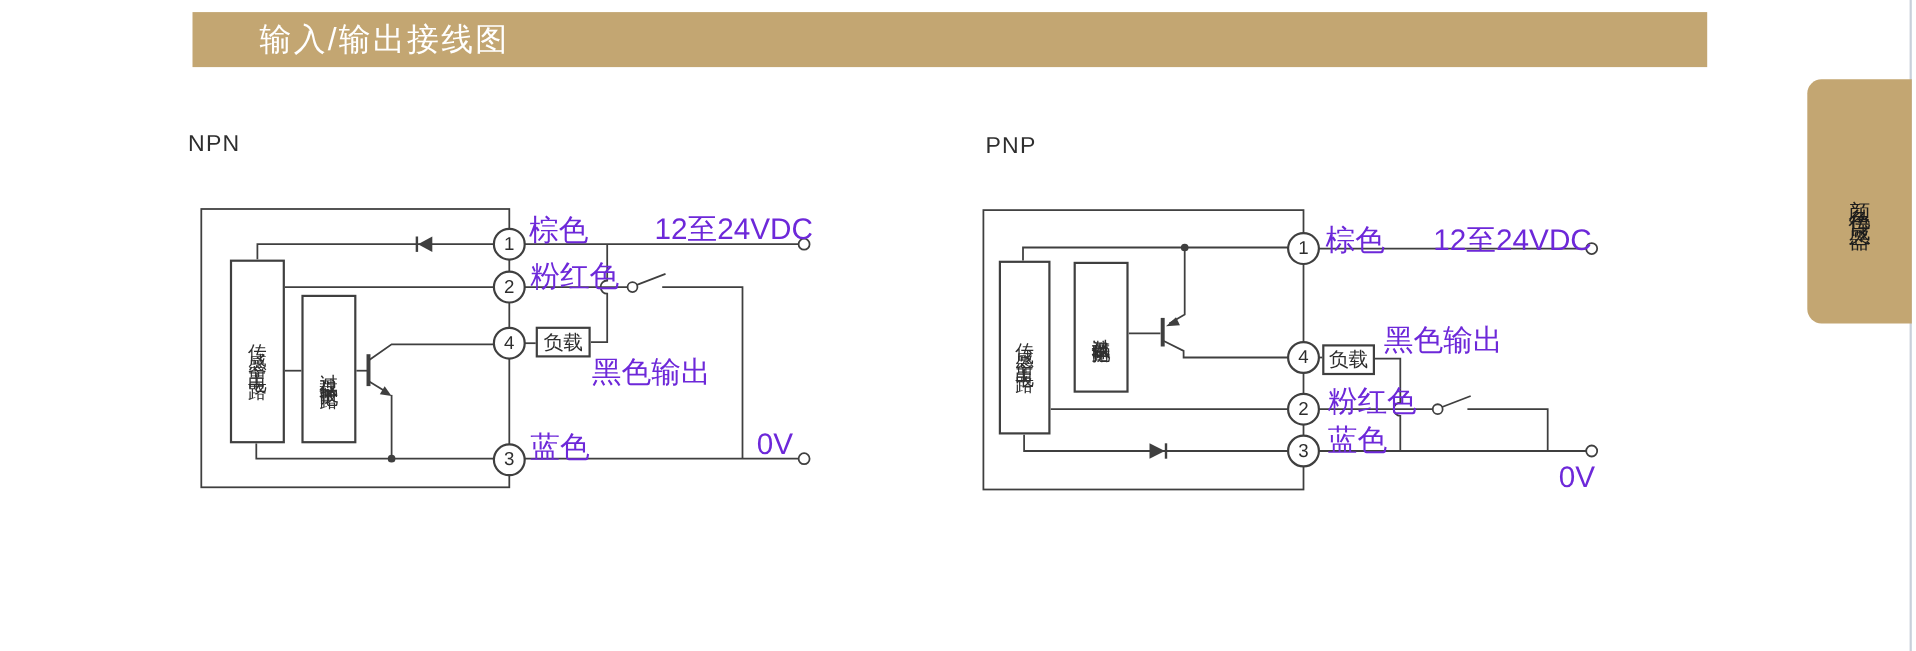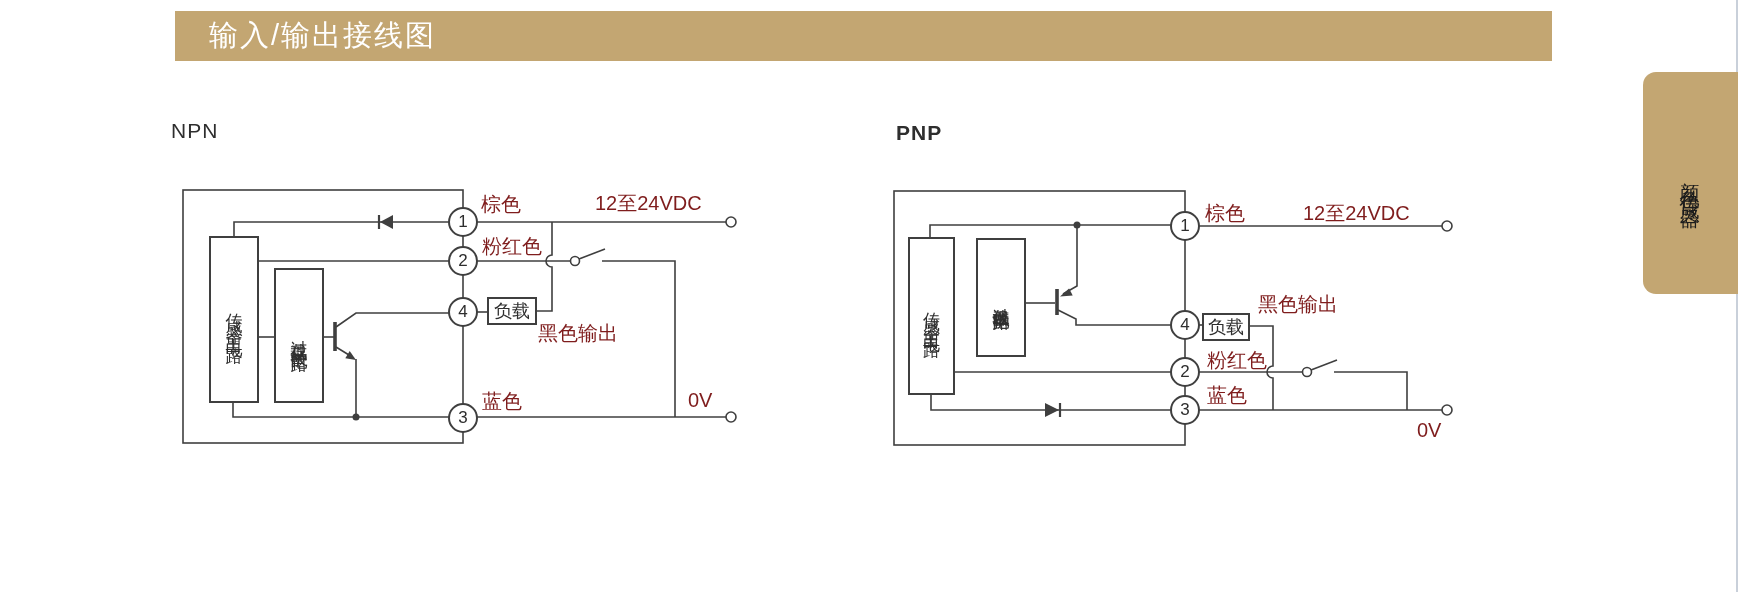--- a/index.html
+++ b/index.html
@@ -2,21 +2,21 @@
 <html style="--accent: #c3a672; --line: #3f3f3f; --edge: #c9d0da;"><head>
 <meta charset="utf-8">
 <style>
   :root { --accent:#c3a672; --line:#3f3f3f; --edge:#c9d0da; }
   html,body { margin:0; padding:0; }
   body { font-family:"Liberation Sans","DejaVu Sans",sans-serif; background:#fff; }
   #page { position:relative; width:1742px; height:592px; background:#ffffff; overflow:hidden; }
 
   .title-bar { position:absolute; left:175px; top:11px; width:1377px; height:50px;
     background:var(--accent); display:flex; align-items:center; }
-  .title-bar .t { padding-left:34px; font-size:29px; color:#ffffff; letter-spacing:2px; font-weight:500; }
+  .title-bar .t { padding-left:61px; font-size:29px; color:#ffffff; letter-spacing:2px; font-weight:500; }
 
   .side-tab { position:absolute; left:1643px; top:72px; width:95px; height:222px;
     background:var(--accent); border-radius:13px 0 0 13px; z-index:5;
     display:flex; align-items:center; justify-content:center; }
   .side-tab .vt { writing-mode:vertical-lr; text-orientation:upright;
     font-size:20px; color:#1c1c1c; letter-spacing:7px; font-weight:500; }
 
   .page-edge { position:absolute; left:1736px; top:0; width:2px; height:592px; background:var(--edge); z-index:1; }
 
   svg.circuit { position:absolute; left:0; top:0; z-index:2; }
@@ -28,21 +28,21 @@
   svg .dot { fill:var(--line); stroke:none; }
 
   .cbox { position:absolute; box-sizing:border-box; background:#ffffff; border:2px solid var(--line);
     display:flex; align-items:center; justify-content:center; color:#2e2e2e; z-index:3; }
   .vtext { writing-mode:vertical-lr; text-orientation:upright; font-size:17px; line-height:1; }
 
   .pin { position:absolute; box-sizing:border-box; width:30px; height:30px; border:2px solid var(--line);
     border-radius:50%; background:#ffffff; display:flex; align-items:center; justify-content:center;
     font-size:17px; color:#2e2e2e; z-index:4; }
 
-  .dlabel { position:absolute; font-size:20px; color:#7f1d1d; white-space:nowrap; z-index:4; }
+  .dlabel { position:absolute; font-size:27px; color:#6d28d9; white-space:nowrap; z-index:4; }
   .dtitle { position:absolute; font-size:21px; color:#2e2e2e; letter-spacing:1px; z-index:4; }
 </style>
 </head>
 <body>
 
 <div id="page">
 
   <div class="title-bar" style="background: rgb(195, 166, 114);">
     <div class="t">输入/输出接线图</div>
   </div>
@@ -149,21 +149,21 @@
   <div class="pin" style="left:448px; top:297px;">4</div>
   <div class="pin" style="left:448px; top:403px;">3</div>
 
   <div class="dlabel" style="left:481px; top:191px;">棕色</div>
   <div class="dlabel" style="left:595px; top:190px;">12至24VDC</div>
   <div class="dlabel" style="left:482px; top:233px;">粉红色</div>
   <div class="dlabel" style="left:538px; top:320px;">黑色输出</div>
   <div class="dlabel" style="left:482px; top:388px;">蓝色</div>
   <div class="dlabel" style="left:688px; top:389px;">0V</div>
 
-  <div class="dtitle" style="left:896px; top:121px;font-weight:bold;">PNP</div>
+  <div class="dtitle" style="left:896px; top:121px;">PNP</div>
 
   <div class="cbox" style="left:908px; top:237px; width:47px; height:158px;">
     <div class="vtext" style="letter-spacing:6px;">传感器主电路</div>
   </div>
   <div class="cbox" style="left:976px; top:238px; width:50px; height:119px;">
     <div class="vtext" style="letter-spacing:1px;">过载保护电路</div>
   </div>
   <div class="cbox" style="left:1202px; top:313px; width:48px; height:28px; font-size:18px;">
     <span>负载</span>
   </div>

